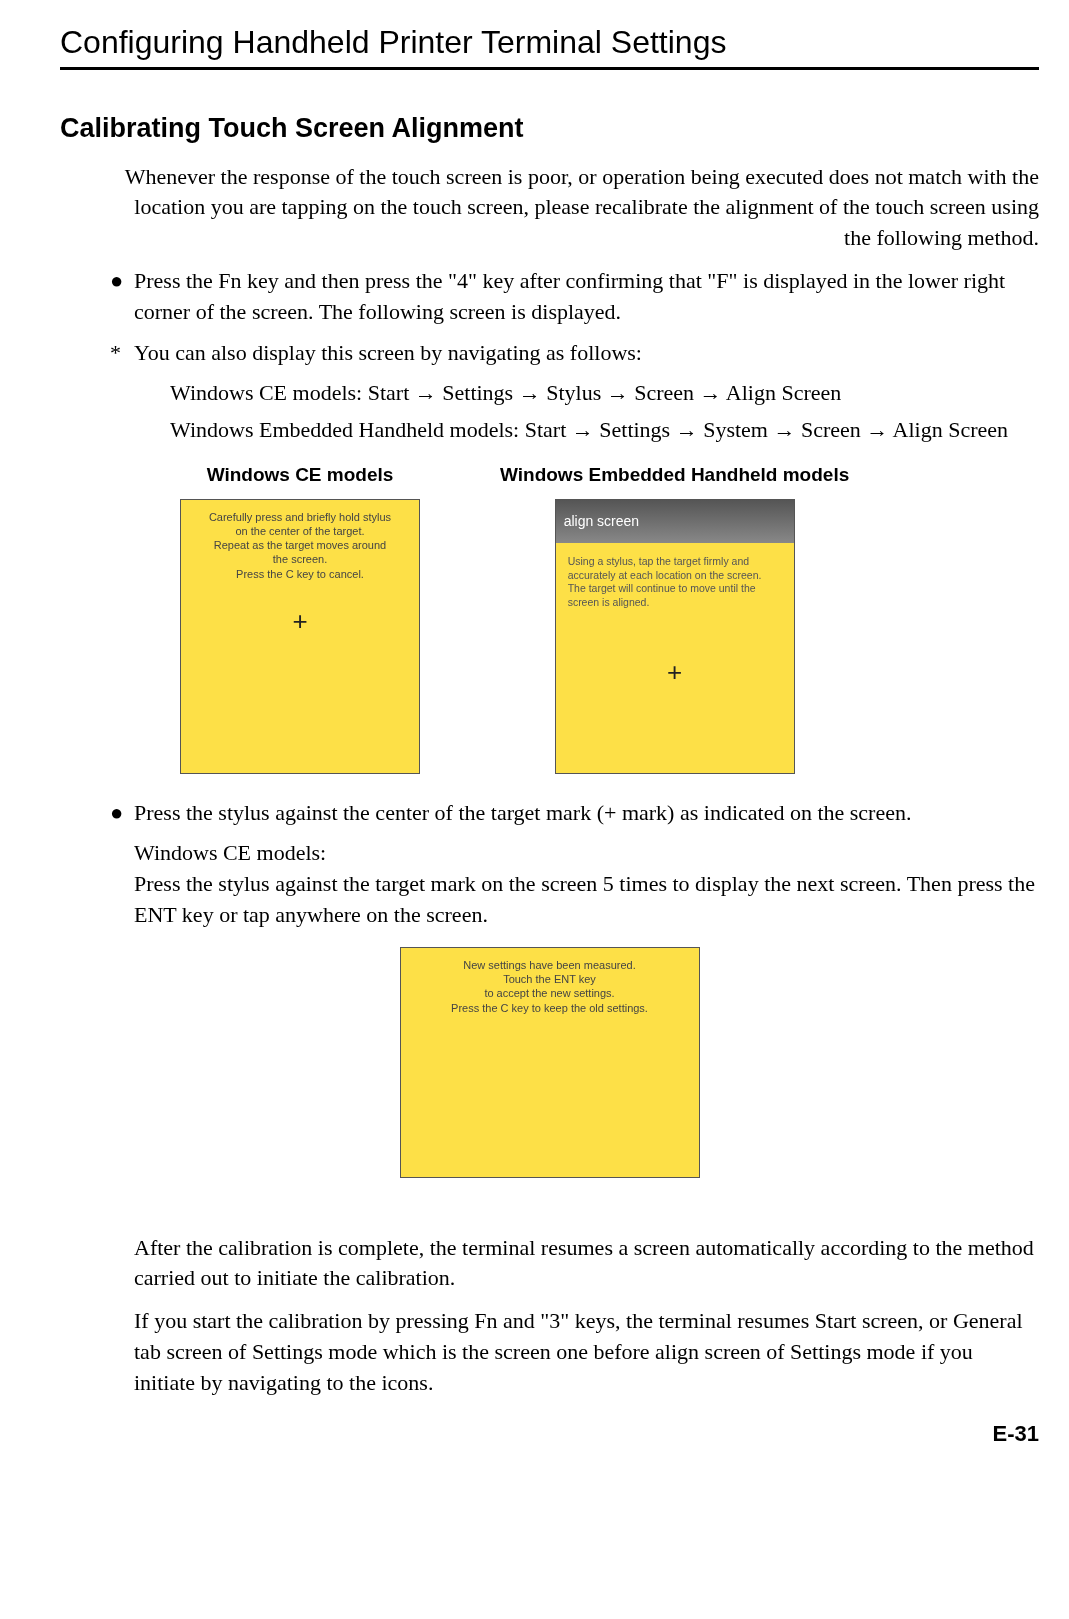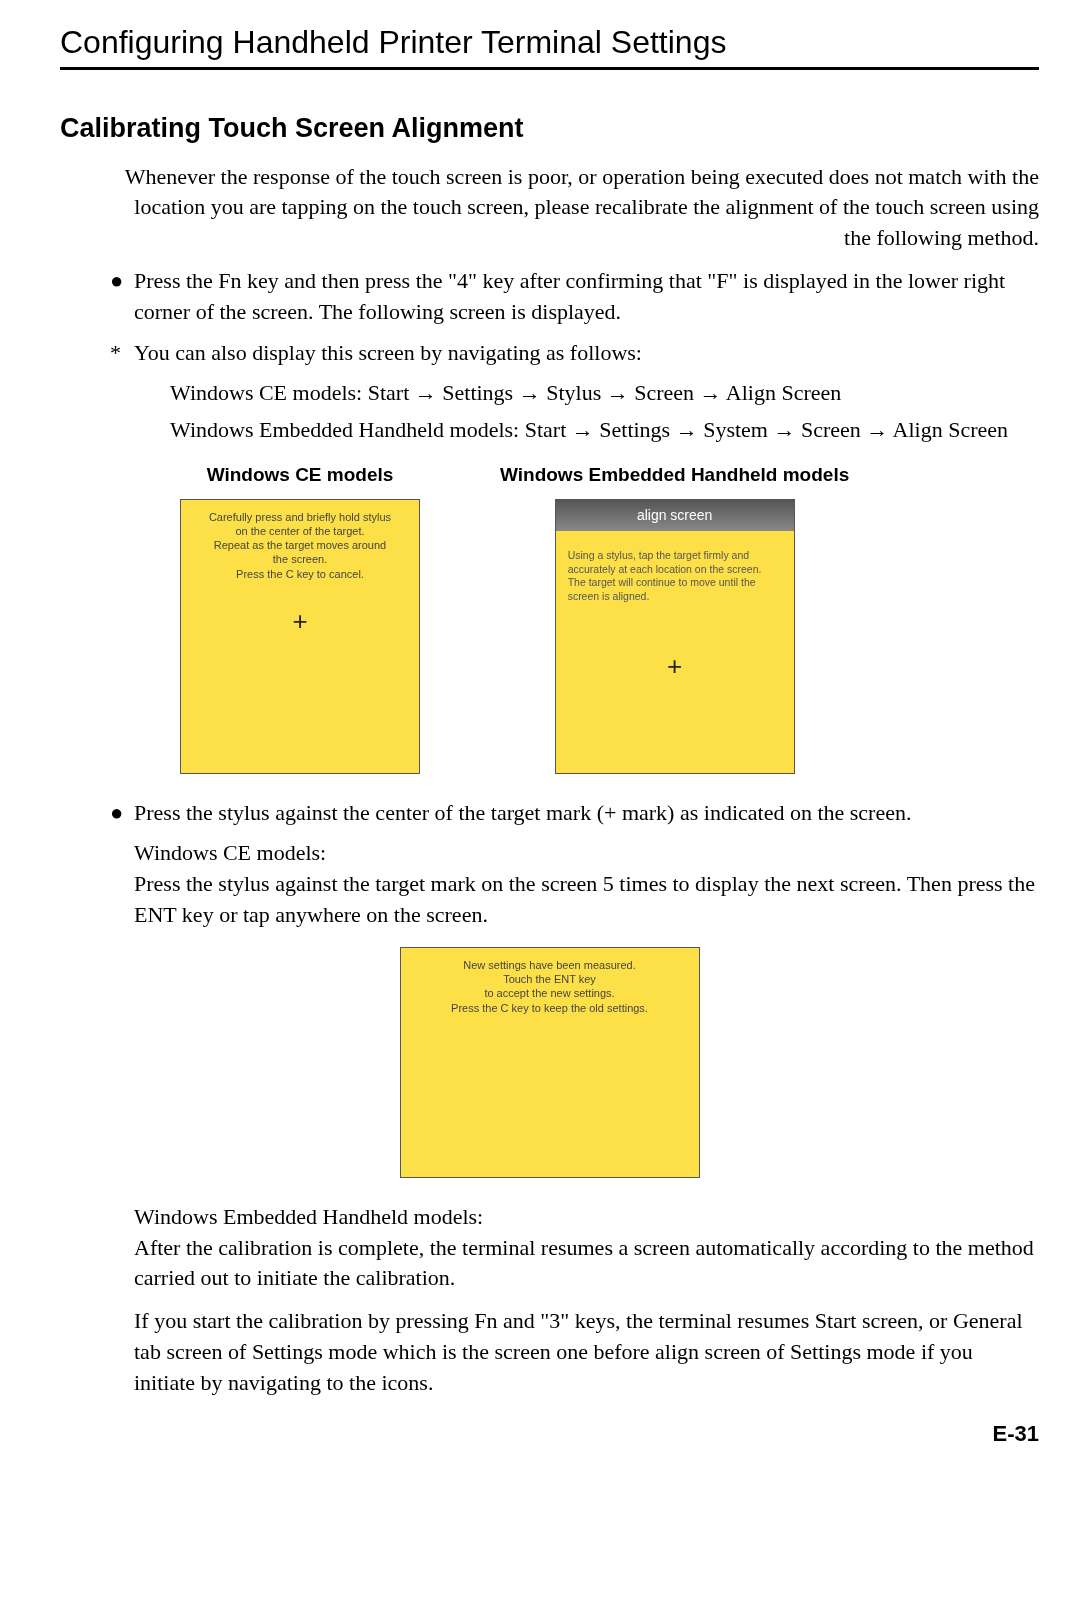--- a/index.html
+++ b/index.html
@@ -82,24 +82,24 @@
       font-size: 26px;
       font-weight: 300;
       color: #222;
       margin-top: 18px;
       font-family: Arial, sans-serif;
       align-self: center;
     }
     .weh-header {
       background: linear-gradient(to bottom, #555, #888);
       color: #fff;
-      text-align: center;
-      padding: 6px 8px;
+      text-align: left;
+      padding: 12px 8px;
       font-size: 14px;
-      margin: -6px -6px 14px -6px;
+      margin: -6px -6px 8px -6px;
     }
     .weh-body {
       text-align: left;
       padding: 4px 6px;
       font-size: 10.5px;
       line-height: 1.3;
       color: #555;
     }
     .center-shot-wrap { display: flex; justify-content: center; margin: 16px 0 24px 0; }
     .sub-indent {
@@ -176,19 +176,19 @@
     <div class="ce-text">
       <div>New settings have been measured.</div>
       <div>Touch the ENT key</div>
       <div>to accept the new settings.</div>
       <div>Press the C key to keep the old settings.</div>
     </div>
   </div>
 </div>
 
 <p class="sub-indent">
-  <span>Windows Embedded Handheld models:</span><br>
+  <br>
   <span>After the calibration is complete, the terminal resumes a screen automatically according to the method carried out to initiate the calibration.</span>
 </p>
 
 <p class="sub-indent">If you start the calibration by pressing Fn and "3" keys, the terminal resumes Start screen, or General tab screen of Settings mode which is the screen one before align screen of Settings mode if you initiate by navigating to the icons.</p>
 
 <div class="page-num">E-31</div>
 
 </body></html>

